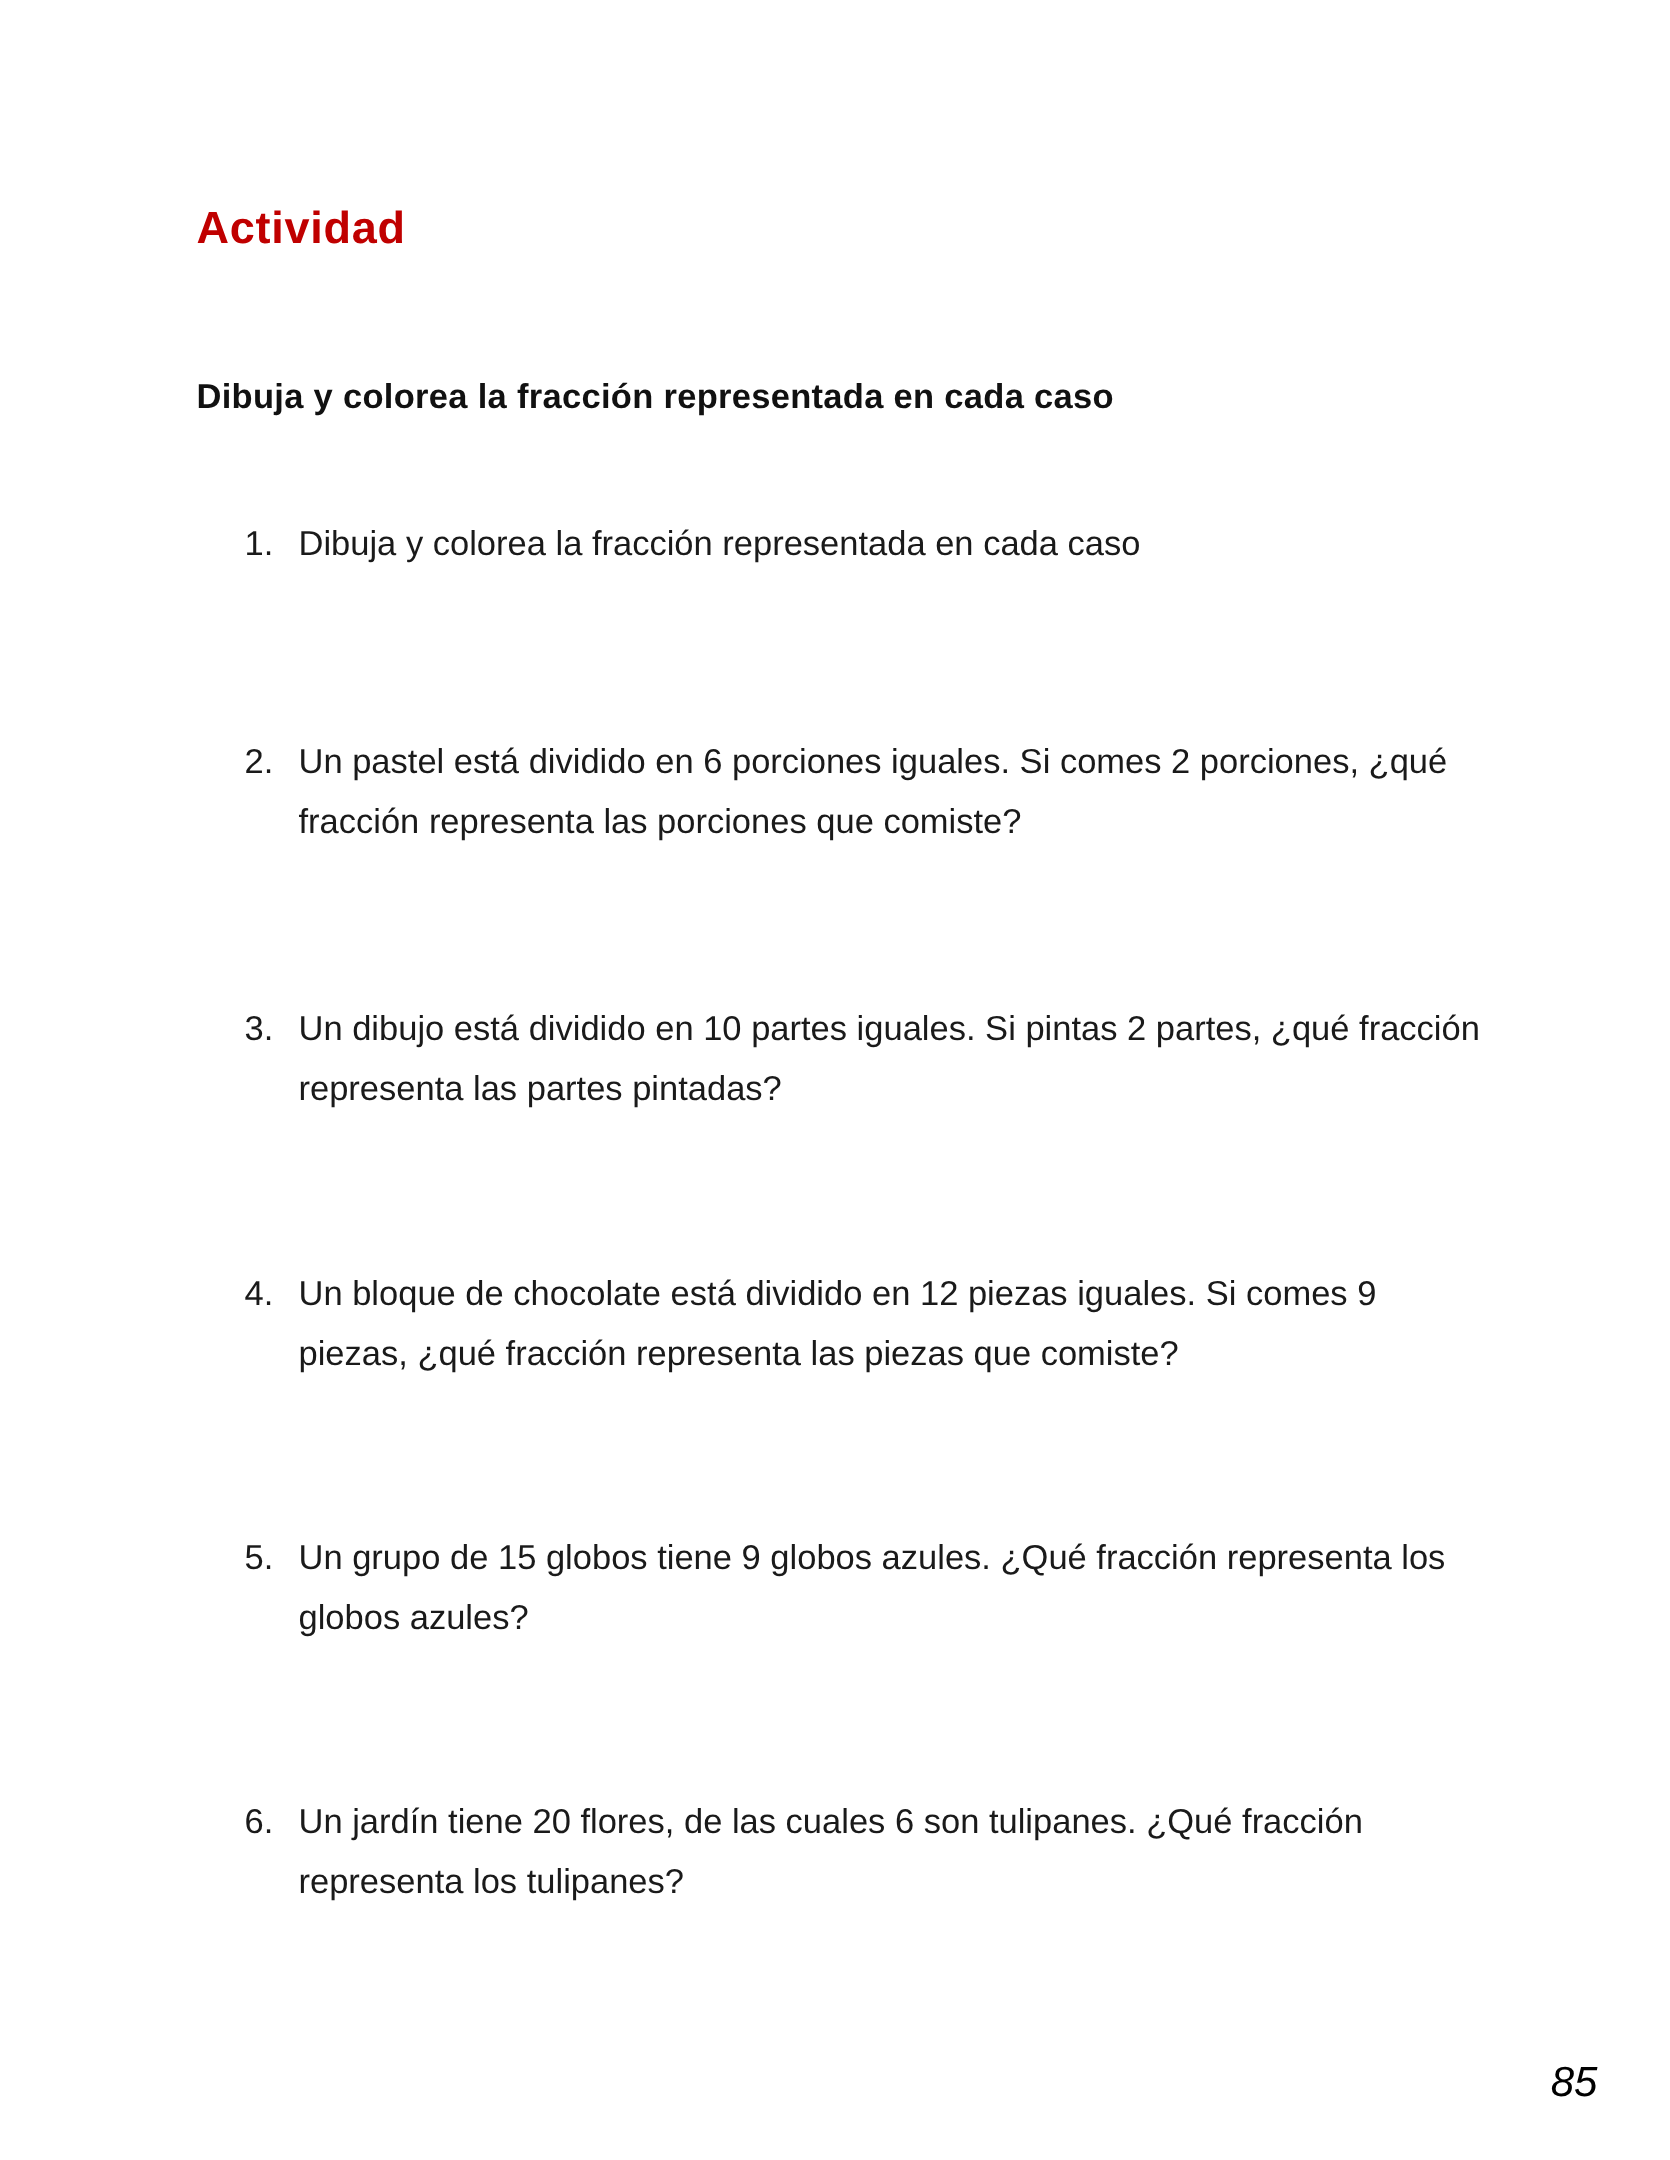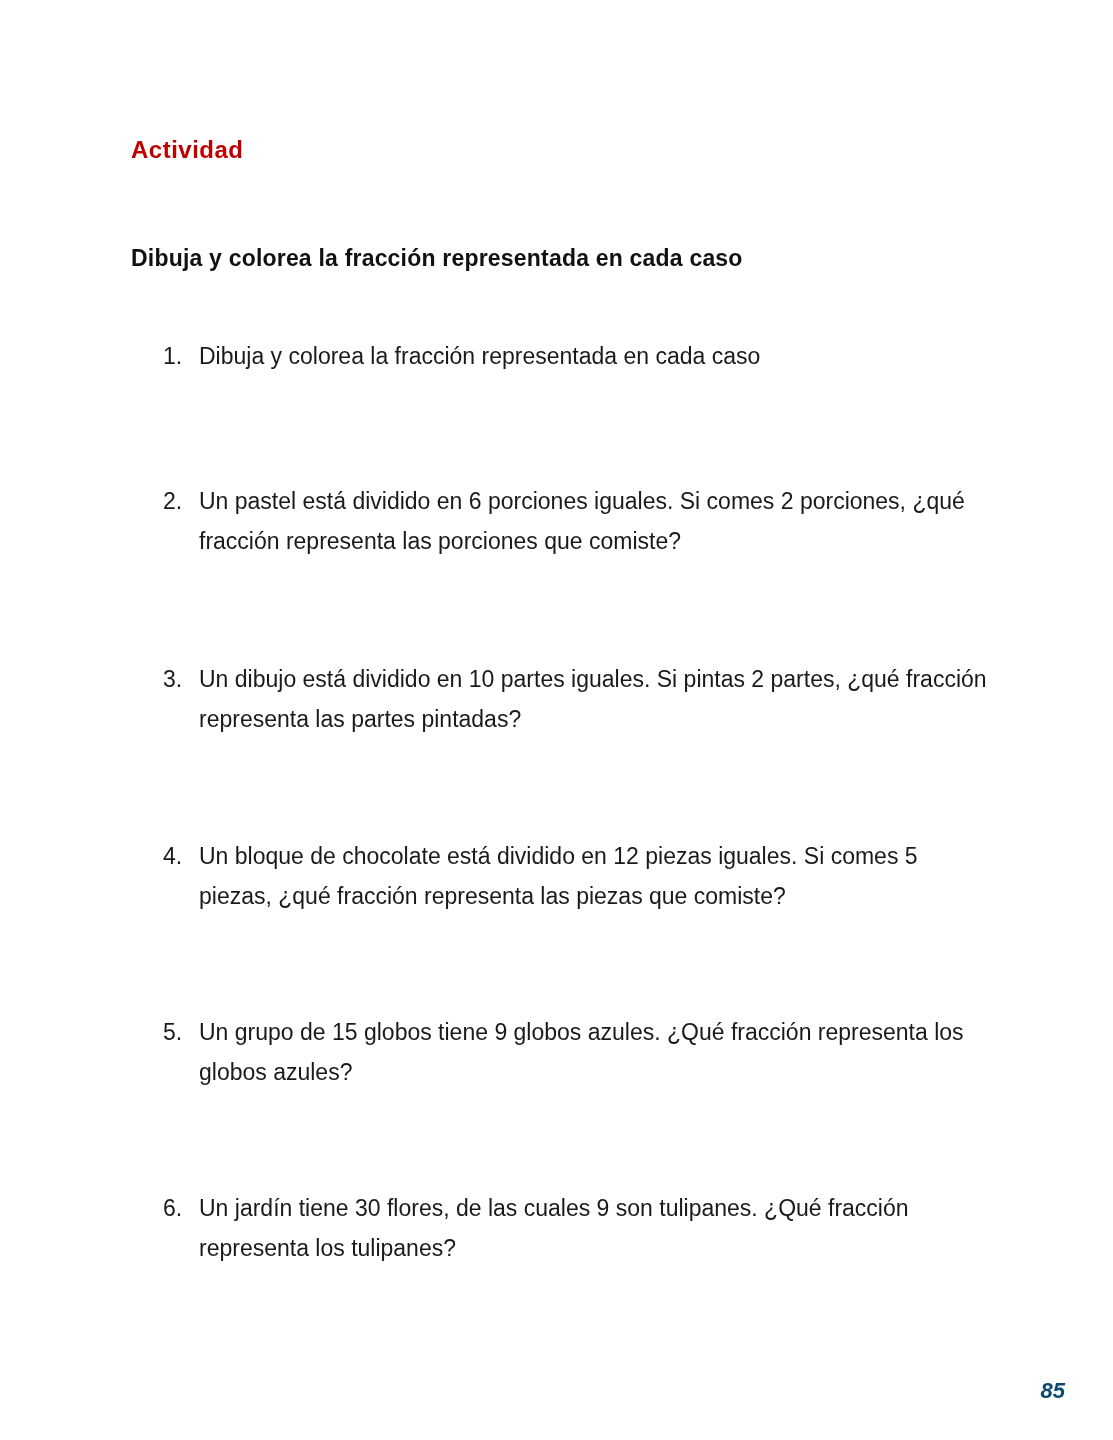--- a/index.html
+++ b/index.html
@@ -17,21 +17,21 @@
     overflow: hidden;
     box-sizing: border-box;
   }
   .content {
     position: absolute;
     left: 131px;
     top: 138px;
     width: 860px;
   }
   .doc-title {
-    font-size: 24px;
+    font-size: 30px;
     font-weight: 700;
     letter-spacing: 0.5px;
     color: #c00000;
     margin: 0 0 82px 0;
     line-height: 1;
   }
   .doc-subtitle {
     font-size: 23px;
     font-weight: 700;
     color: #111111;
@@ -65,24 +65,24 @@
   .q1 { margin-bottom: 105px; }
   .q2 { margin-bottom: 98px; }
   .q3 { margin-bottom: 97px; }
   .q4 { margin-bottom: 96px; }
   .q5 { margin-bottom: 96px; }
   .q6 { margin-bottom: 0; }
   .page-number {
     position: absolute;
     right: 48px;
     bottom: 36px;
-    font-size: 22px;
-    font-weight: 700;
+    font-size: 28px;
+    font-weight: 400;
     font-style: italic;
-    color: #0c4a6e;
+    color: #000000;
   }
 </style>
 </head>
 <body>
 
 <div class="page">
   <div class="content">
 
     <h1 class="doc-title">Actividad</h1>
 
@@ -96,28 +96,28 @@
       <li class="question q2">
         <span class="num">2.</span>
         <span class="text">Un pastel está dividido en 6 porciones iguales. Si comes 2 porciones, ¿qué fracción representa las porciones que comiste?</span>
       </li>
       <li class="question q3">
         <span class="num">3.</span>
         <span class="text">Un dibujo está dividido en 10 partes iguales. Si pintas 2 partes, ¿qué fracción representa las partes pintadas?</span>
       </li>
       <li class="question q4">
         <span class="num">4.</span>
-        <span class="text">Un bloque de chocolate está dividido en 12 piezas iguales. Si comes 5 piezas, ¿qué fracción representa las piezas que comiste?</span>
+        <span class="text">Un bloque de chocolate está dividido en 12 piezas iguales. Si comes 9 piezas, ¿qué fracción representa las piezas que comiste?</span>
       </li>
       <li class="question q5">
         <span class="num">5.</span>
         <span class="text">Un grupo de 15 globos tiene 9 globos azules. ¿Qué fracción representa los globos azules?</span>
       </li>
       <li class="question q6">
         <span class="num">6.</span>
-        <span class="text">Un jardín tiene 30 flores, de las cuales 9 son tulipanes. ¿Qué fracción representa los tulipanes?</span>
+        <span class="text">Un jardín tiene 20 flores, de las cuales 6 son tulipanes. ¿Qué fracción representa los tulipanes?</span>
       </li>
     </ol>
 
   </div>
 
   <div class="page-number">85</div>
 </div>
 
 </body></html>

